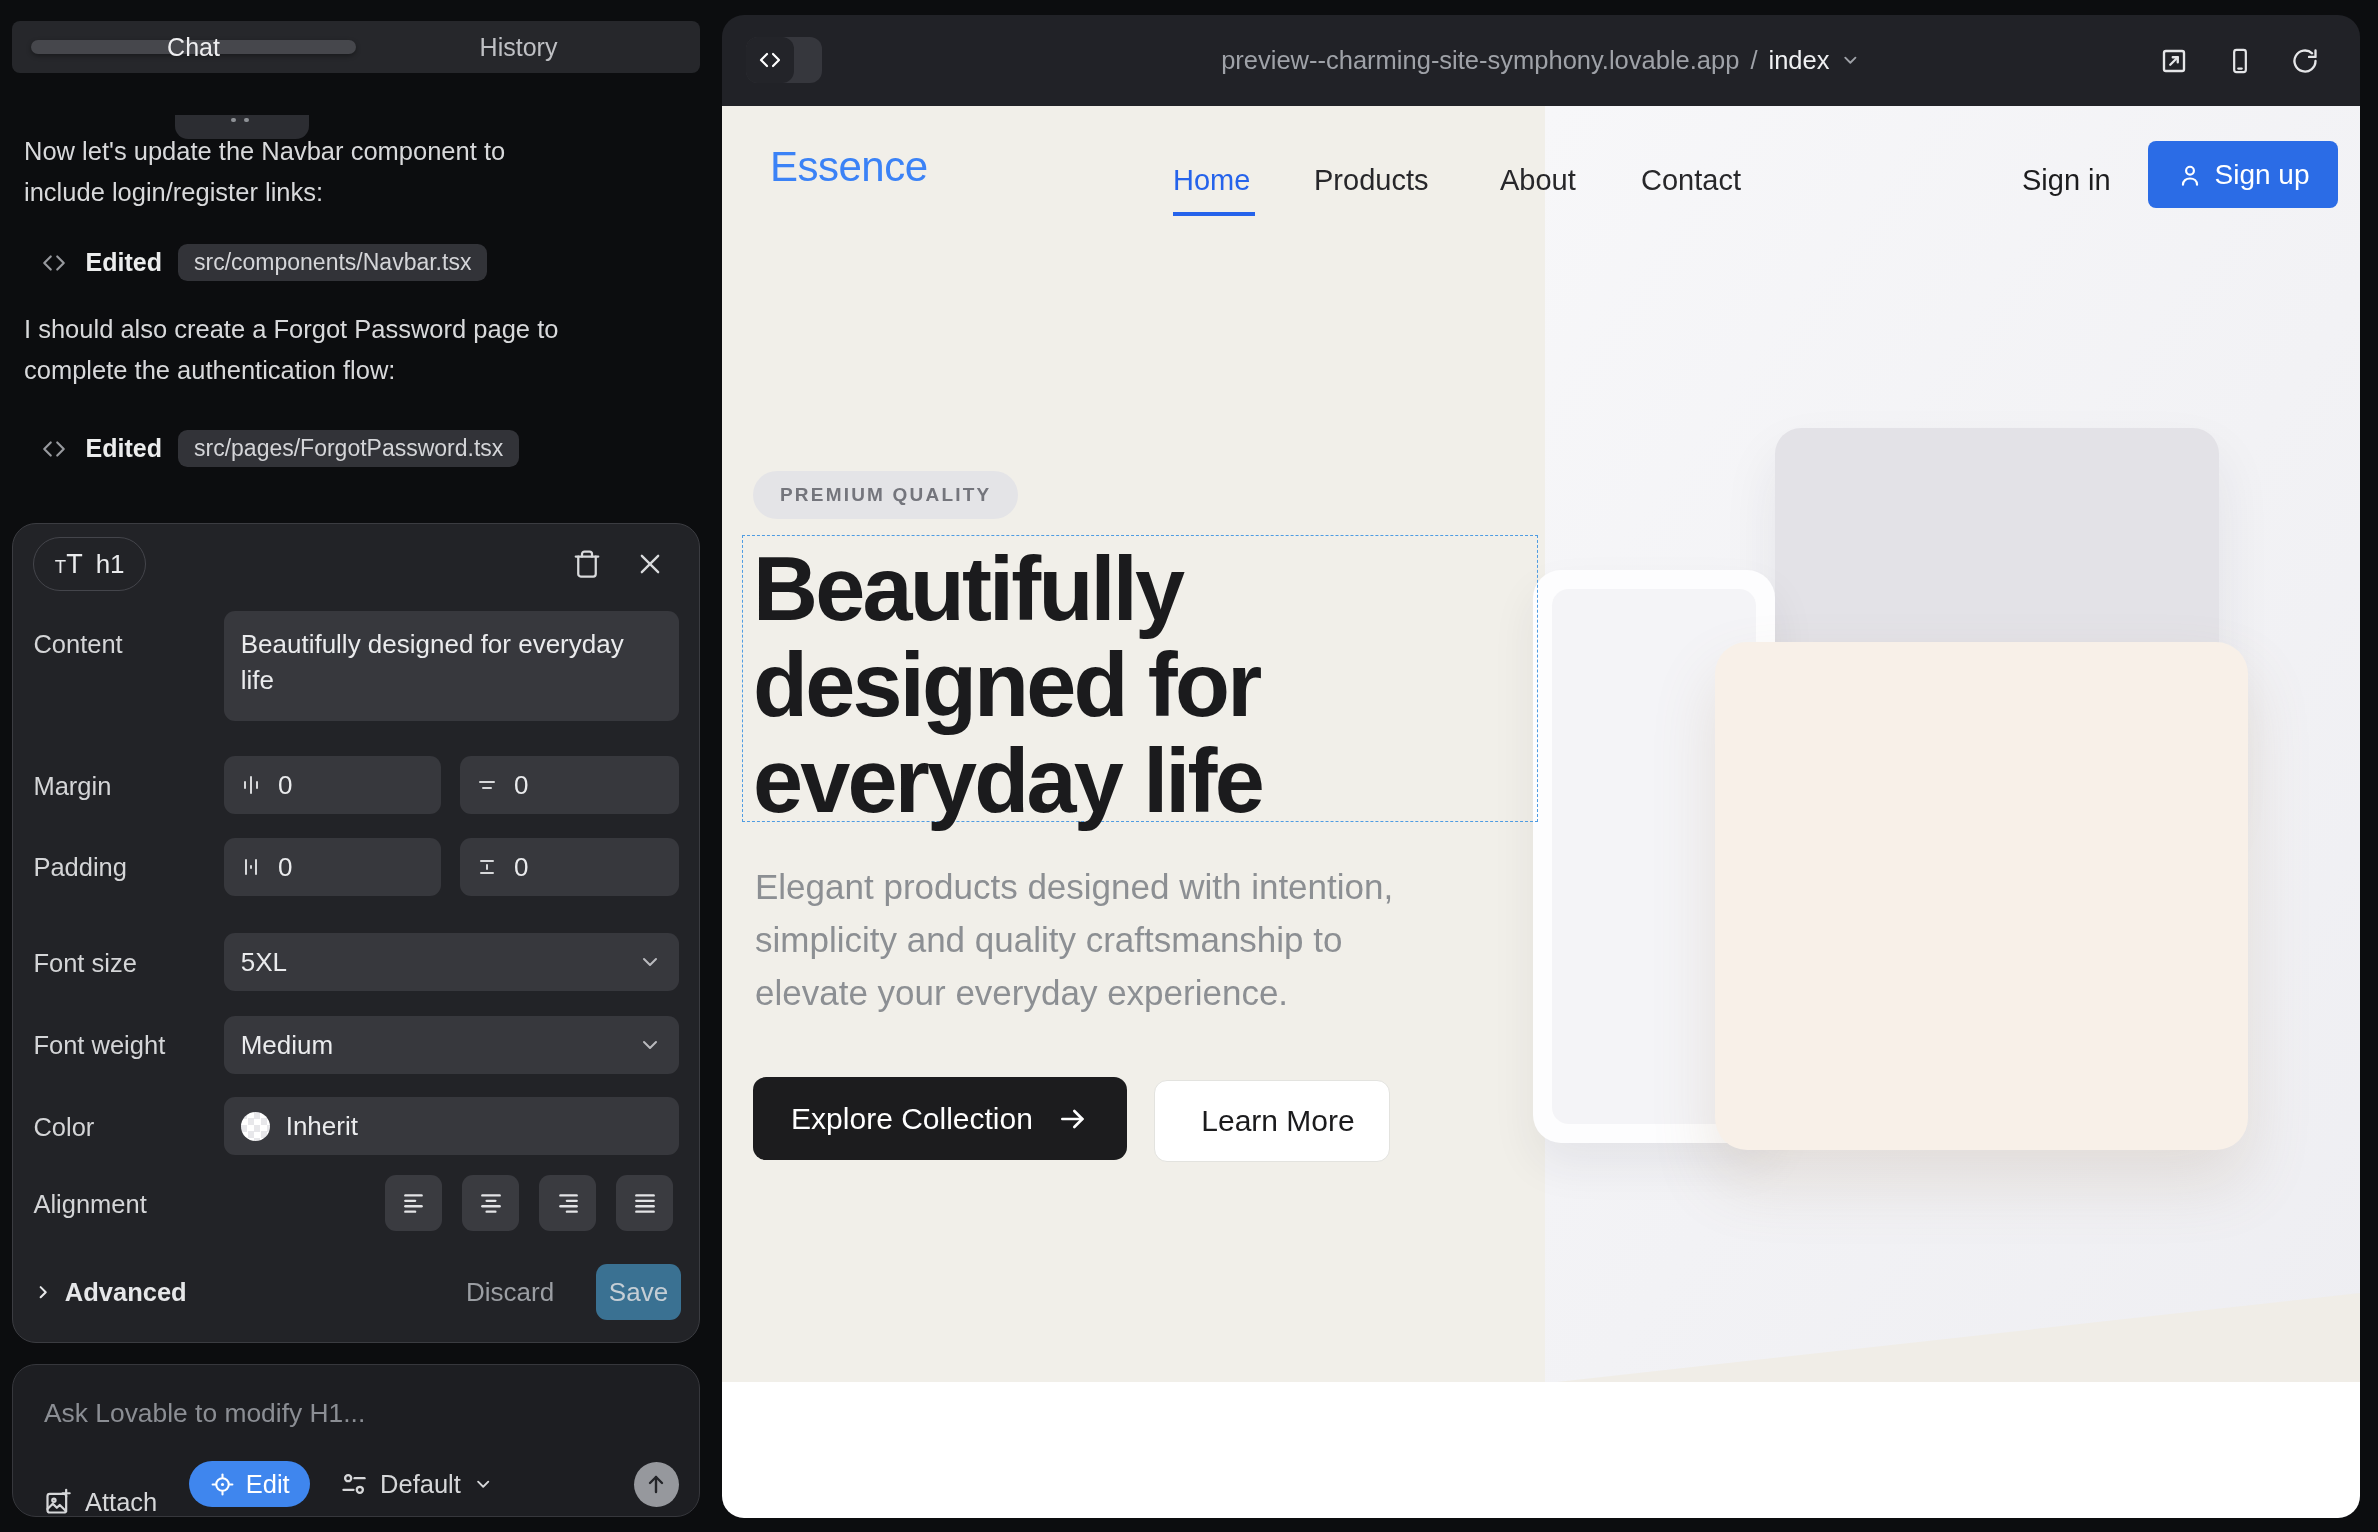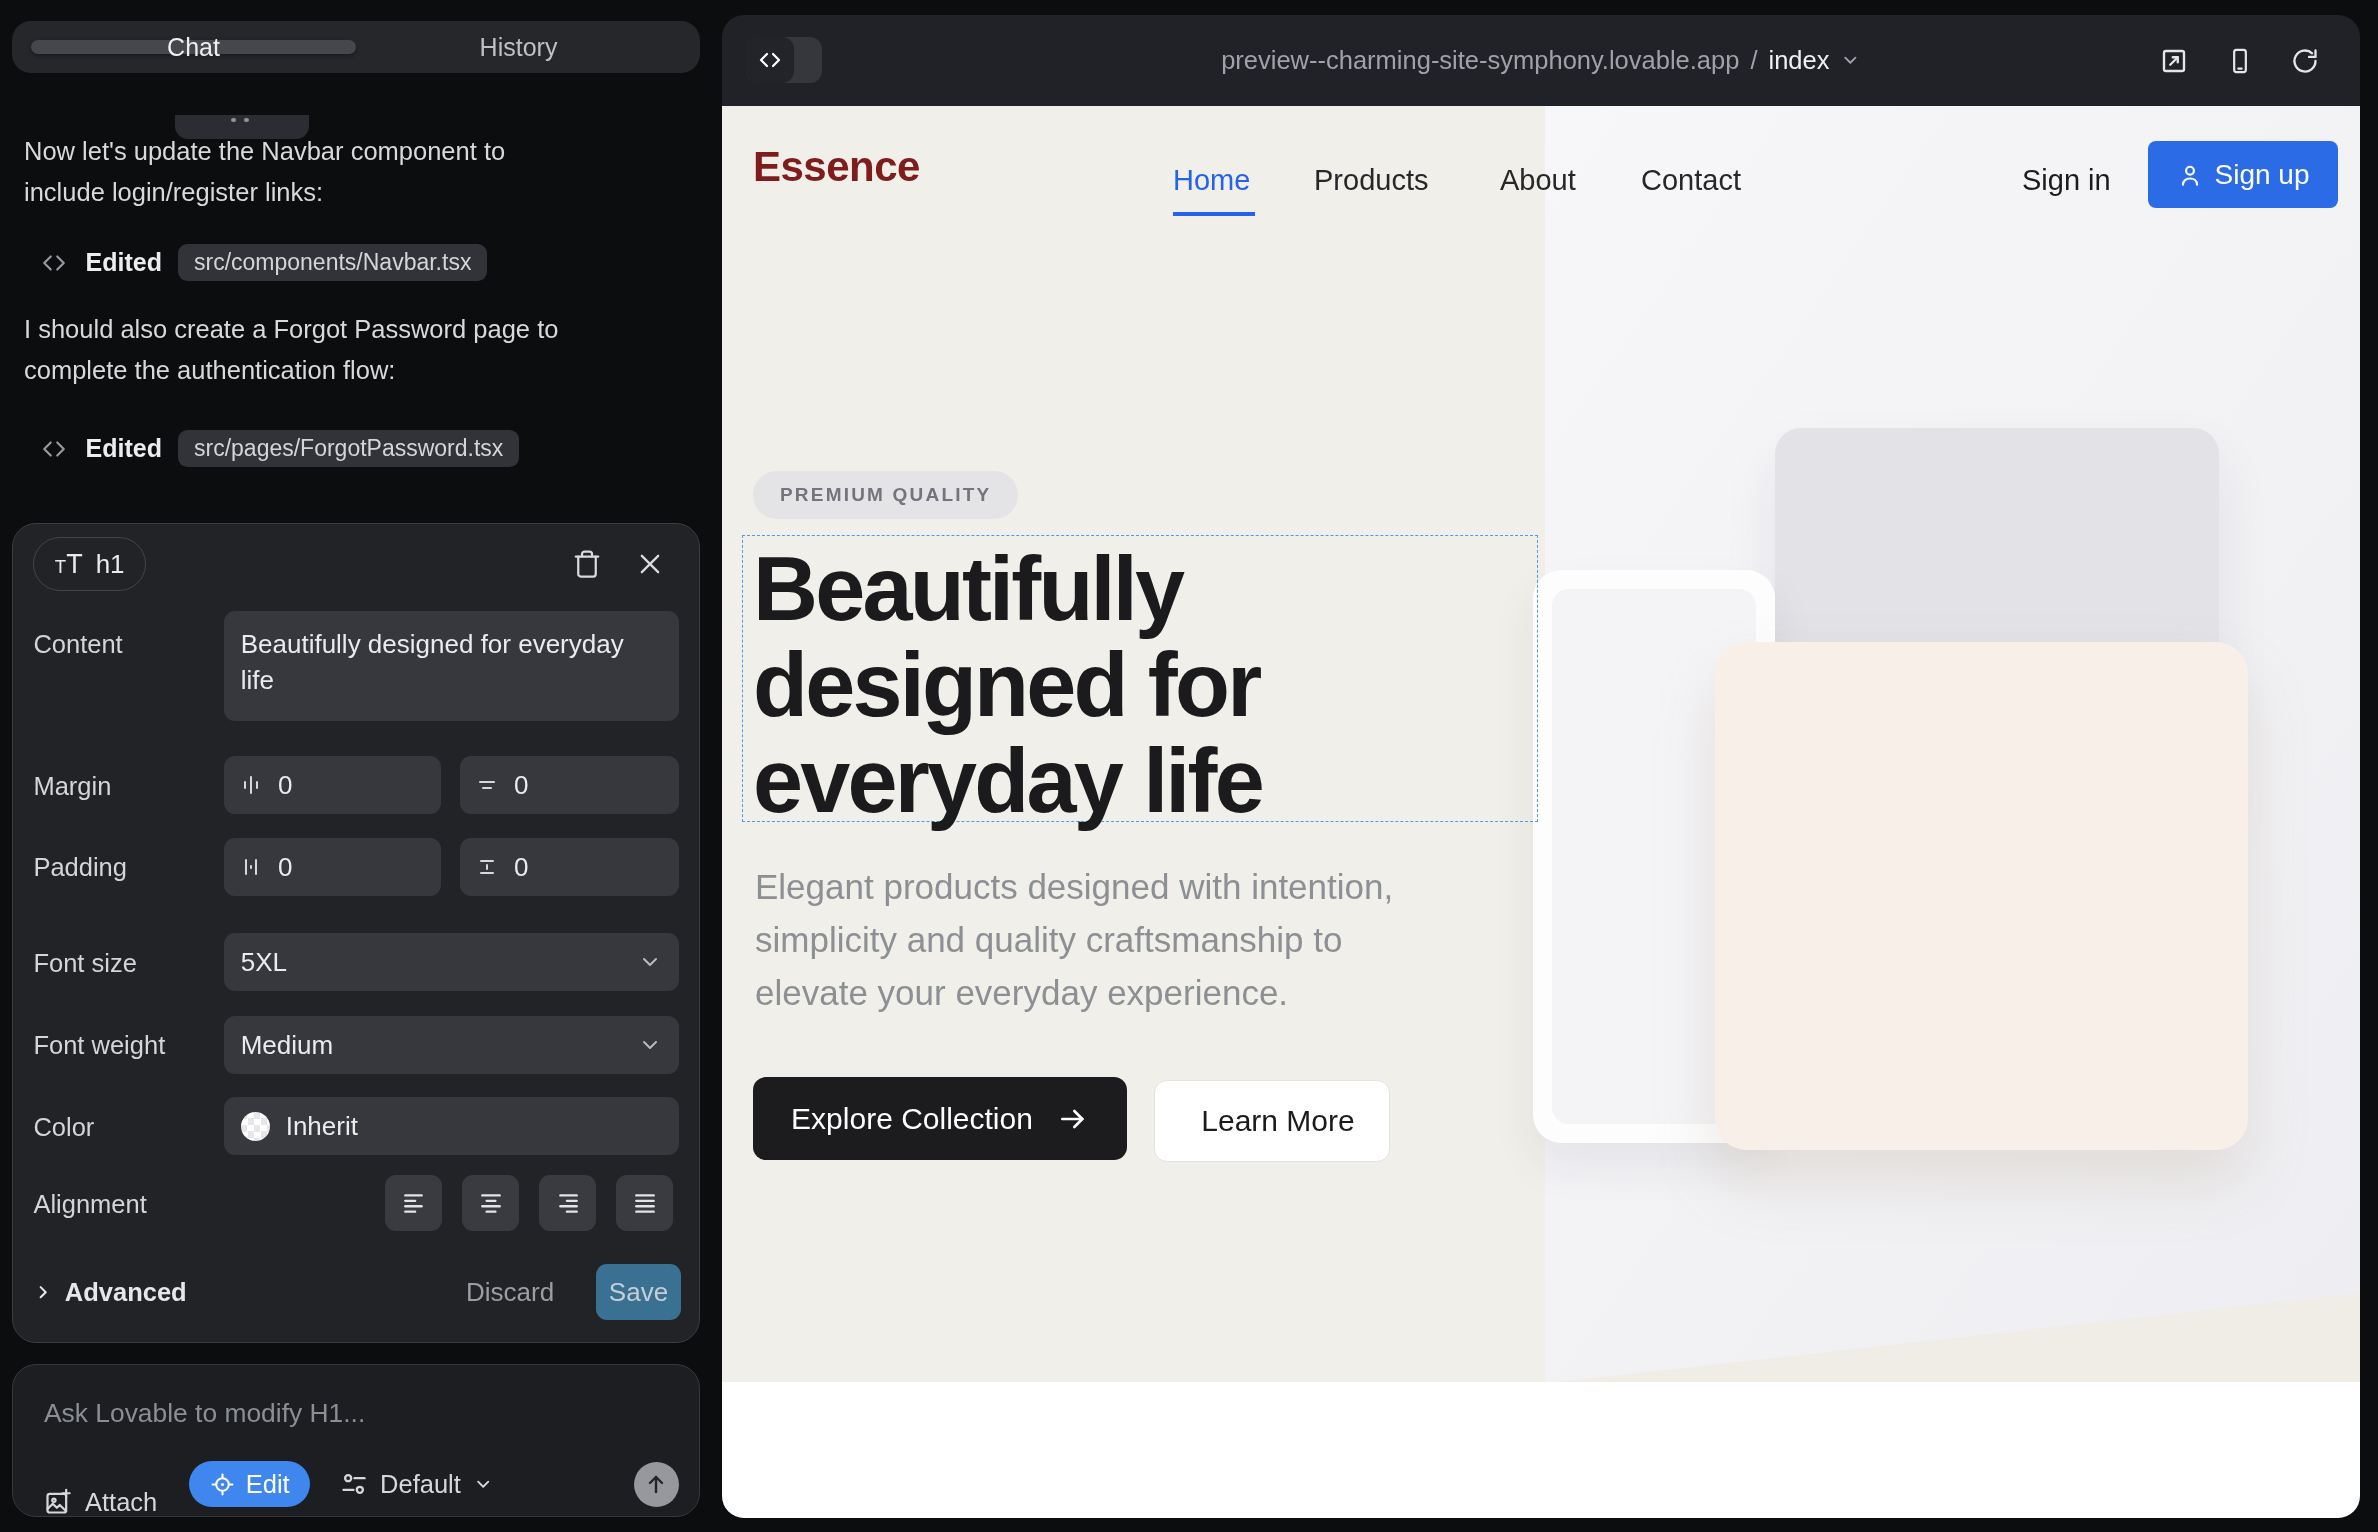--- a/index.html
+++ b/index.html
@@ -3,21 +3,21 @@
 <meta charset="utf-8">
 <style>
   * { margin:0; padding:0; box-sizing:border-box; }
   html,body { background:#0c0d0f; }
   body { font-family:"Liberation Sans", sans-serif; color:#d6d7d9; }
   #canvas { position:relative; width:2378px; height:1532px; background:#0c0d0f; overflow:hidden; }
   .abs { position:absolute; }
   svg { display:block; }
 
   
-  .tabbar { left:12px; top:21.3px; width:688px; height:52px; background:#26272b; border-radius:19px; display:flex; padding:19px; }
+  .tabbar { left:12px; top:21.3px; width:688px; height:52px; background:#26272b; border-radius:8px; display:flex; padding:19px; }
   .tab { flex:1; display:flex; align-items:center; justify-content:center; font-size:25px; color:#bfc0c4; border-radius:8.3px; }
   .tab.active { background:#46474c; color:#eeeef0; box-shadow:0 1.9px 5.6px rgba(0,0,0,.35); }
 
   .clipped-chip { left:175px; top:115px; width:134px; height:24px; background:#2c2d32; border-radius:0 0 13px 13px; }
   .clipped-chip i { position:absolute; top:2.8px; width:4.6px; height:4.6px; border-radius:50%; background:#8e9196; }
 
   .msg { left:24px; width:672px; font-size:25.5px; line-height:41px; color:#d8d9db; white-space:pre-line; }
 
   .chiprow { left:41px; height:37px; display:flex; align-items:center;justify-content:flex-end; }
   .chiprow .code-ic { color:#97999e; margin-right:18.6px; }
@@ -67,21 +67,21 @@
   .site { position:absolute; left:0; top:91px; right:0; bottom:0; background:#ffffff; overflow:hidden; }
   .hero { position:absolute; left:0; top:0; width:1638px; height:1276px; }
   .hero-cream { position:absolute; left:0; top:0; width:823px; height:1276px; background:#f1efe9; }
   .hero-gray { position:absolute; left:823px; top:0; width:815px; height:1276px; background:linear-gradient(125deg,#f7f7f9 0%,#f2f2f5 55%,#eeeef2 100%); }
   .wedge { position:absolute; left:835px; top:1187px; width:803px; height:89px; background:#f0ede7; clip-path:polygon(0 100%,100% 0,100% 100%); }
   .card-gray { position:absolute; left:1053px; top:322px; width:444px; height:390px; border-radius:26px; background:#e3e2e7; box-shadow:0 28px 56px rgba(40,40,60,.08); }
   .card-white { position:absolute; left:811px; top:464px; width:242px; height:573px; border-radius:28px; background:#fdfdfe; box-shadow:0 22px 45px rgba(40,40,60,.07); }
   .card-white .inner { position:absolute; left:18.6px; top:18.6px; right:18.6px; bottom:18.6px; background:#f4f4f7; border-radius:16.7px; }
   .card-cream { position:absolute; left:993px; top:536px; width:533px; height:508px; border-radius:32px; background:#f8f0e8; box-shadow:0 33px 65px rgba(150,120,80,.16); }
 
-  .brand { left:31px; top:37px; font-size:42px; font-weight:700; color:#7f1d1d; letter-spacing:-0.5px; }
+  .brand { left:48px; top:37px; font-size:42px; font-weight:400; color:#3b82f6; letter-spacing:-0.5px; }
   .navlink { top:58px; font-size:29px; color:#27272a; }
   .navlink.active { color:#2563eb; }
   .nav-underline { left:451px; top:106px; width:82px; height:3.7px; background:#2563eb; }
   .signin { left:1300px; top:58px; font-size:29px; color:#1c1c1e; }
   .signup { left:1426px; top:35px; width:190px; height:67px; background:#2b6ce6; border-radius:8px; color:#ffffff; display:flex; align-items:center; justify-content:center; gap:12px; font-size:28px; }
 
   .qbadge { left:31px; top:365px; height:48px; padding:0 27px; border-radius:24px; background:#e4e4e7; color:#74757c; font-size:19px; letter-spacing:2.2px; line-height:48px; font-weight:600; }
   .selbox { left:20.4px; top:429px; width:796px; height:287px; border:1.9px dashed #4f9ce2; }
   .headline { left:31px; top:435px; font-size:90px; line-height:96px; font-weight:600; letter-spacing:-2.8px; color:#1b1b1d; white-space:pre-line; }
   .heropara { left:33px; top:754px; font-size:35px; line-height:53px; color:#8c8f93; white-space:pre-line; }

